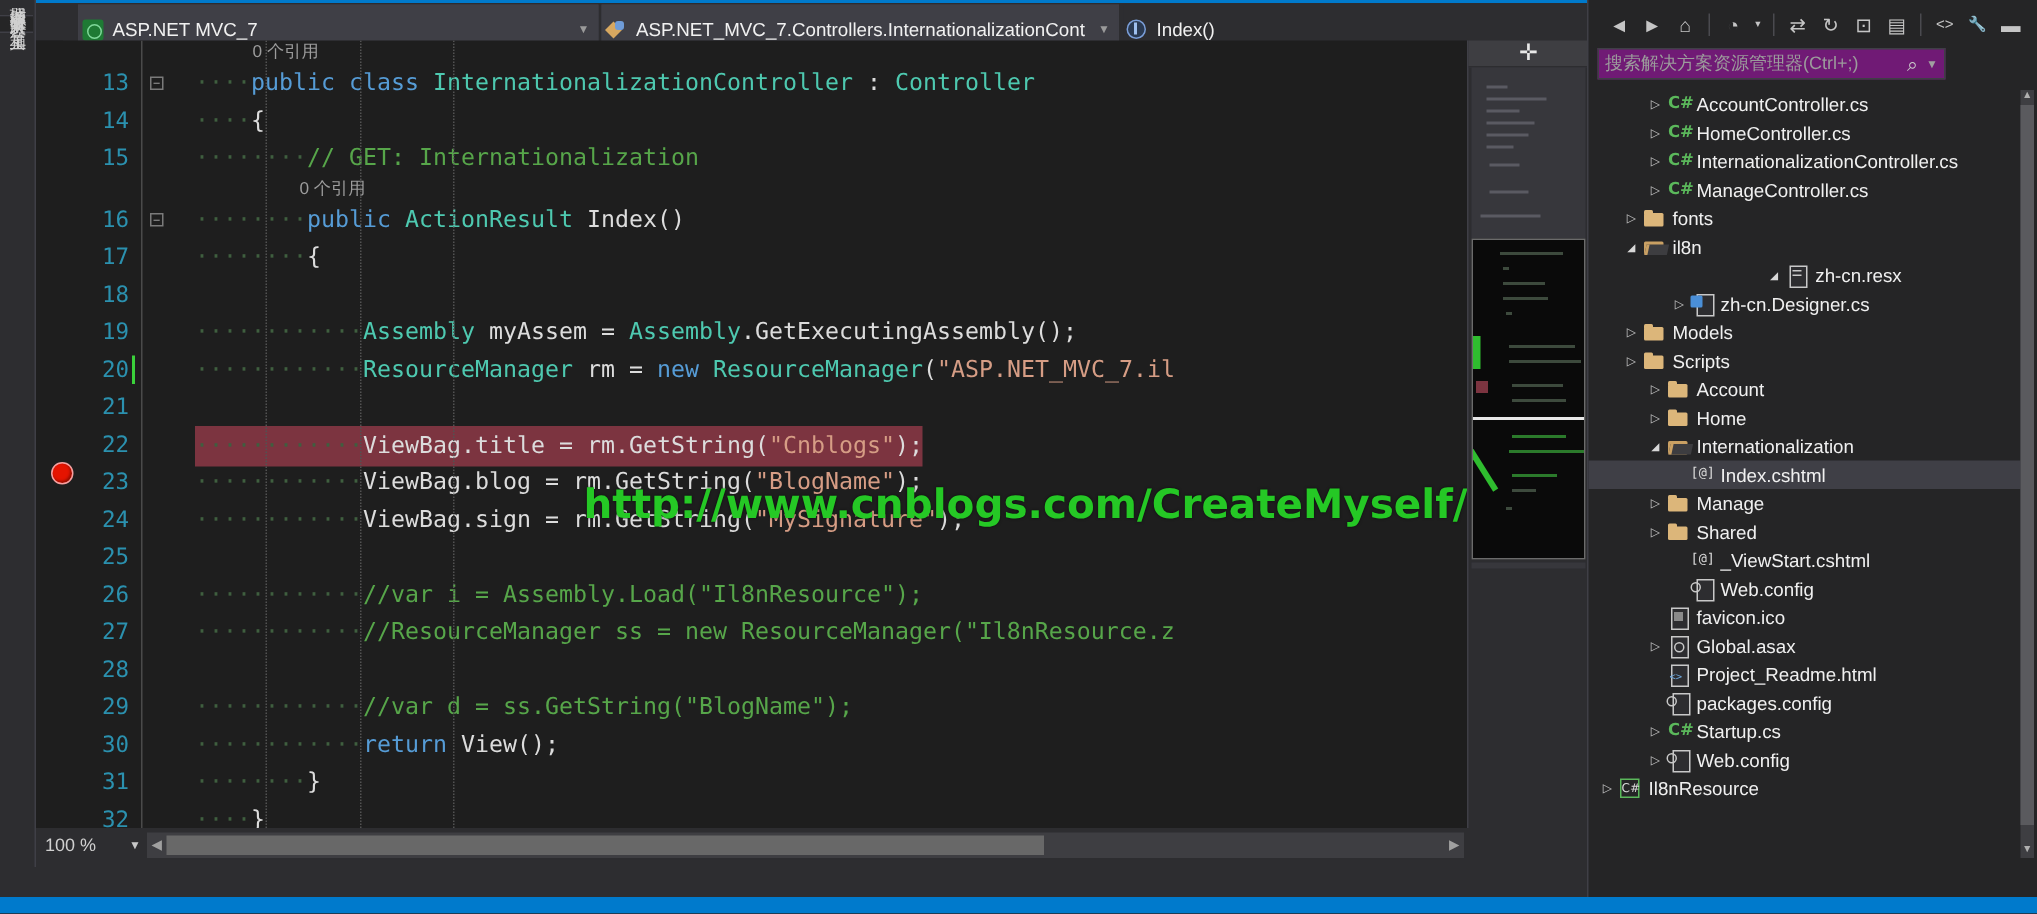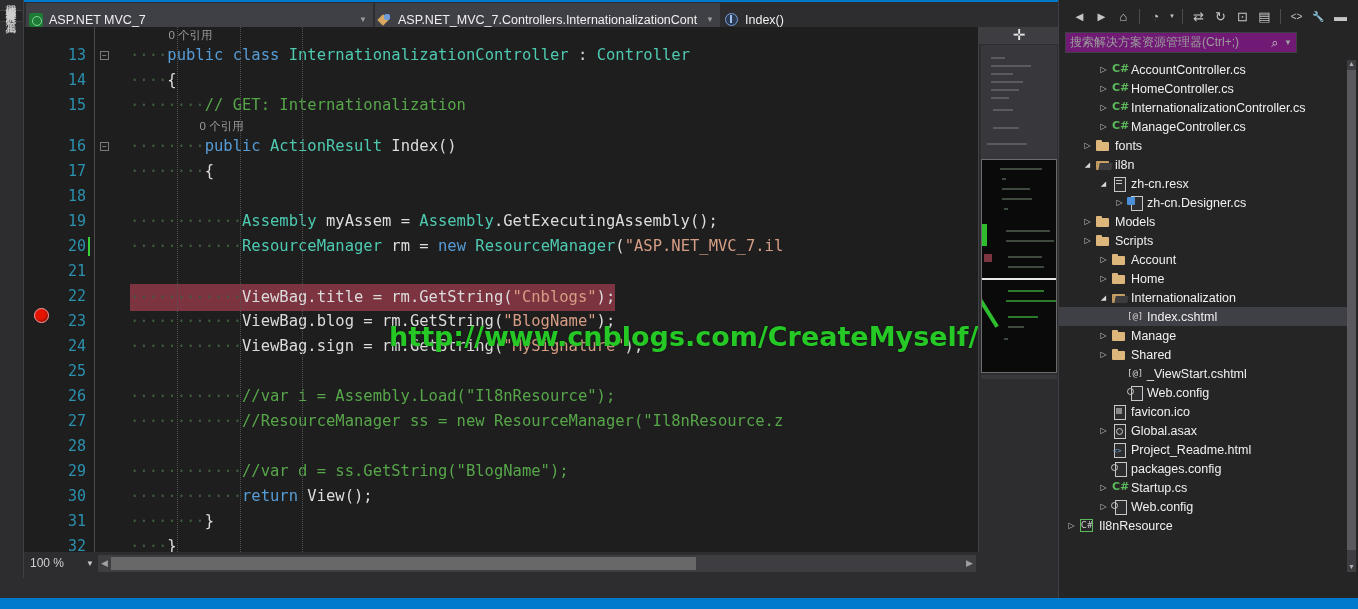--- a/index.html
+++ b/index.html
@@ -30,20 +30,21 @@
   .topstrip {
     position: absolute; left: 24px; top: 0; width: 1034px; height: 27px;
     background: #2d2d30;
   }
   .topstrip .accentline { position:absolute; left:0; top:0; width:100%; height:2px; background:#007acc; }
   .nav-combo {
     position: absolute; top: 3px; height: 33px;
     background: #3f3f46; border: 1px solid #3f3f46;
     display: flex; align-items: center; color: #f1f1f1; font-size: 12.5px;
     padding: 0 2px;
+    margin-left: 26px;
   }
   .nav-combo .cap { flex: 1; overflow: hidden; white-space: nowrap; padding-left: 3px;}
   .nav-combo .arrow { width: 14px; text-align: center; color: #9a9a9a; font-size: 8px; }
   #combo-project { left: 2px; width: 347px; }
   #combo-class   { left: 351px; width: 345px; }
   #combo-member  { left: 698px; width: 330px; background:#2d2d30; border-color:#2d2d30;}
   .ico-proj {
     width: 14px; height: 14px; margin-right: 3px; flex: none;
     border-radius: 2px; background: #1e7a34; position: relative;
   }
@@ -385,21 +386,21 @@
         <div class="trow" style="padding-left: 22px;">
           <span class="twist">▷</span>
           <span class="ticon ic-folder"></span>
           <span class="tlabel">fonts</span>
         </div>
         <div class="trow" style="padding-left: 22px;">
           <span class="twist open" style="font-size: 7px;">◢</span>
           <span class="ticon ic-folder-open"></span>
           <span class="tlabel">il8n</span>
         </div>
-        <div class="trow" style="padding-left: 38px;">
+        <div class="trow" style="padding-left: 38px; justify-content: center;">
           <span class="twist open" style="font-size: 7px;">◢</span>
           <span class="ticon ic-resx"></span>
           <span class="tlabel">zh-cn.resx</span>
         </div>
         <div class="trow" style="padding-left: 54px;">
           <span class="twist">▷</span>
           <span class="ticon ic-designer"></span>
           <span class="tlabel">zh-cn.Designer.cs</span>
         </div>
         <div class="trow" style="padding-left: 22px;">

